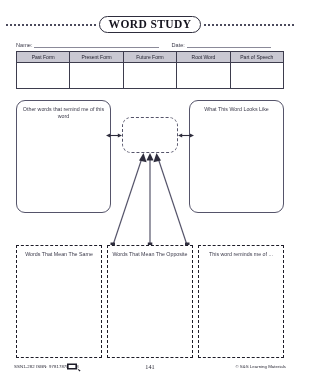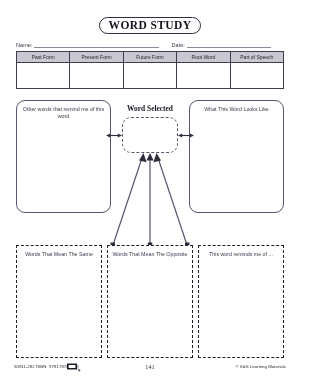--- a/index.html
+++ b/index.html
@@ -8,21 +8,21 @@
     background:#ffffff;
     font-family:"Liberation Sans", sans-serif;
     color:#3b3a4a;
     overflow:hidden;
     position:relative;
   }
   .page{position:absolute;left:0;top:0;width:300px;height:388px;}
 
   
   .banner{position:absolute;left:6px;top:14px;width:288px;height:20px;
-          display:flex;align-items:center;justify-content:flex-start;flex-direction:column;}
+          display:flex;align-items:center;justify-content:flex-start;}
   .dots{flex:1 1 auto;height:0;border-top:2px dotted #4b4a5c;margin-top:1px;}
   .title-pill{
     border:1.6px solid #2e2d3d;border-radius:10px;
     padding:1px 9px 2px 9px;margin:0 3px;background:#fff;
     font-family:"Liberation Serif", serif;font-weight:bold;
     font-size:11.5px;letter-spacing:.4px;color:#16151f;
     white-space:nowrap;line-height:12px;
   }
 
   
@@ -127,21 +127,20 @@
   </div>
 
   <div class="rbox box-left">
     <div class="box-cap">Other words that remind me of this word</div>
   </div>
 
   <div class="rbox box-right">
     <div class="box-cap">What This Word Looks Like</div>
   </div>
 
-  <div class="ws-title">Word Selected</div>
   <div class="ws-box"></div>
 
   <svg class="darrow" style="left:106px" viewBox="0 0 16 7">
     <line x1="3" y1="3.5" x2="13" y2="3.5" stroke="#2e2d3d" stroke-width="1.1"></line>
     <polygon points="0,3.5 4.2,1.4 4.2,5.6" fill="#2e2d3d"></polygon>
     <polygon points="16,3.5 11.8,1.4 11.8,5.6" fill="#2e2d3d"></polygon>
   </svg>
 
   <svg class="darrow" style="left:178px" viewBox="0 0 16 7">
     <line x1="3" y1="3.5" x2="13" y2="3.5" stroke="#2e2d3d" stroke-width="1.1"></line>

